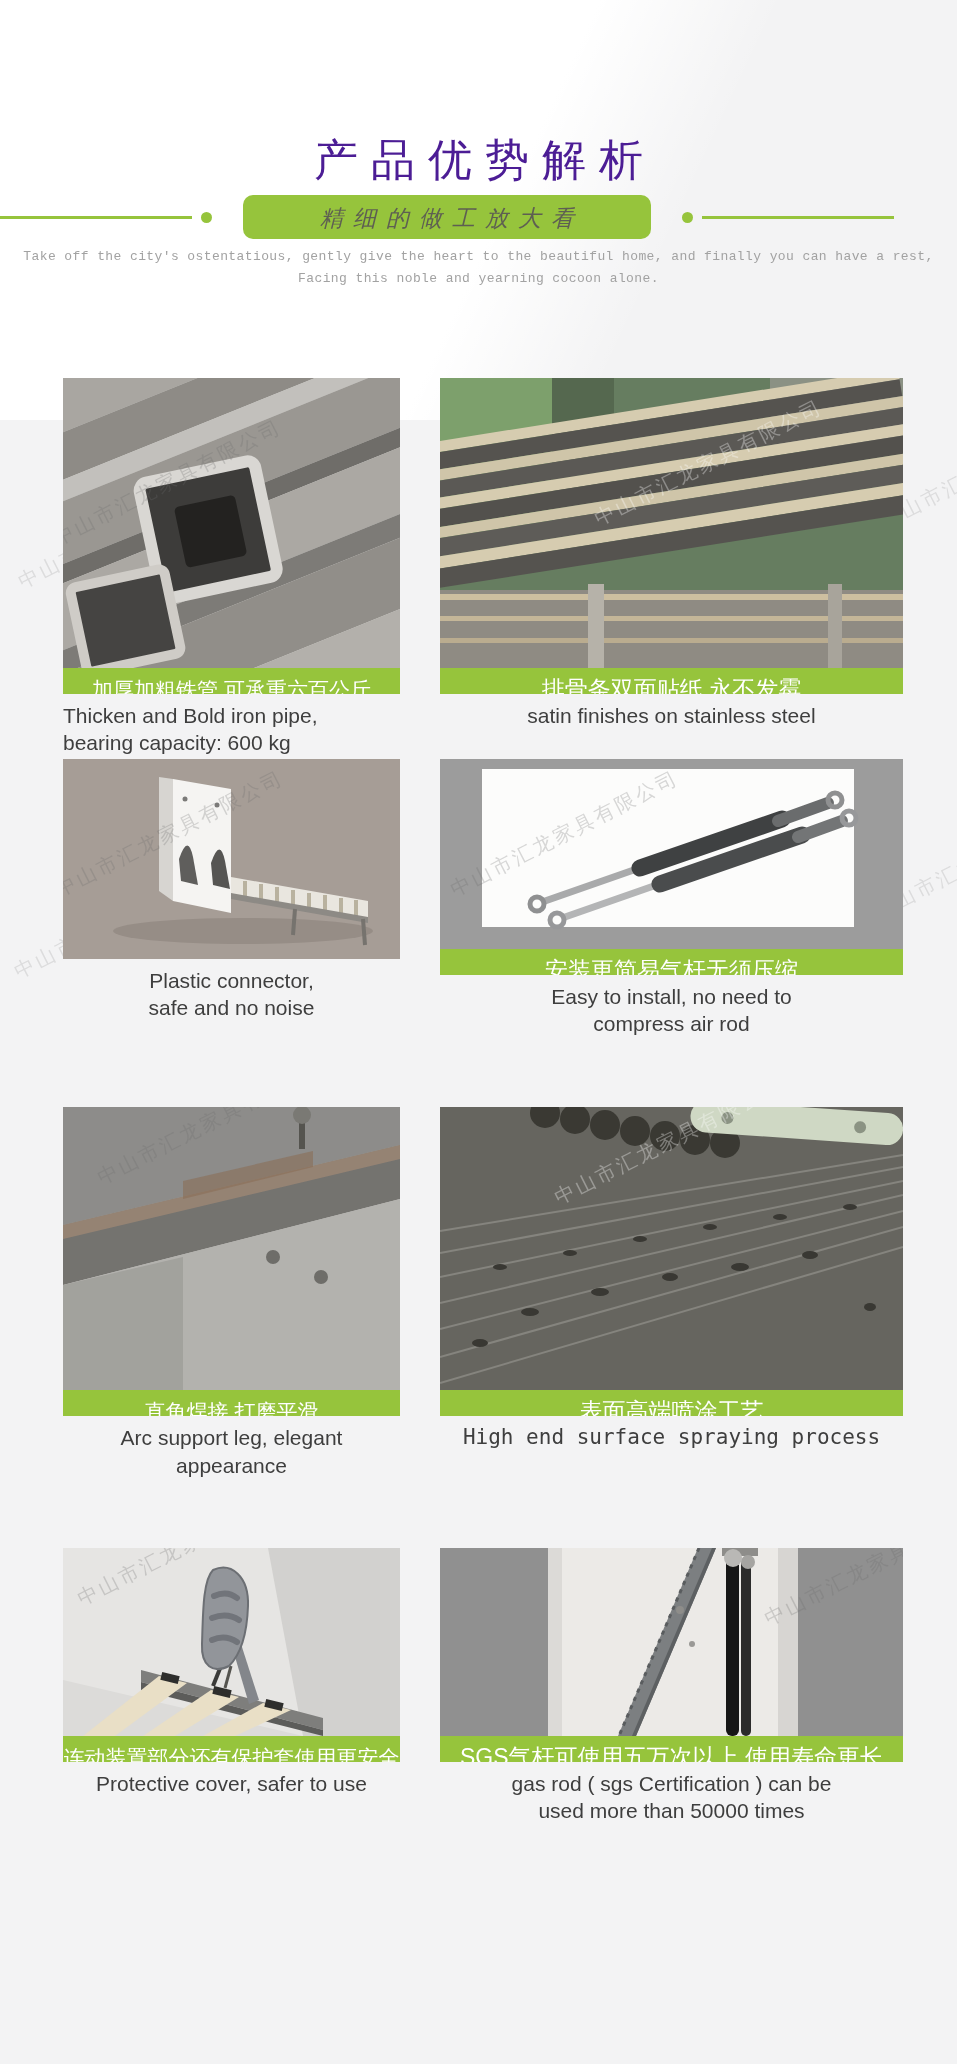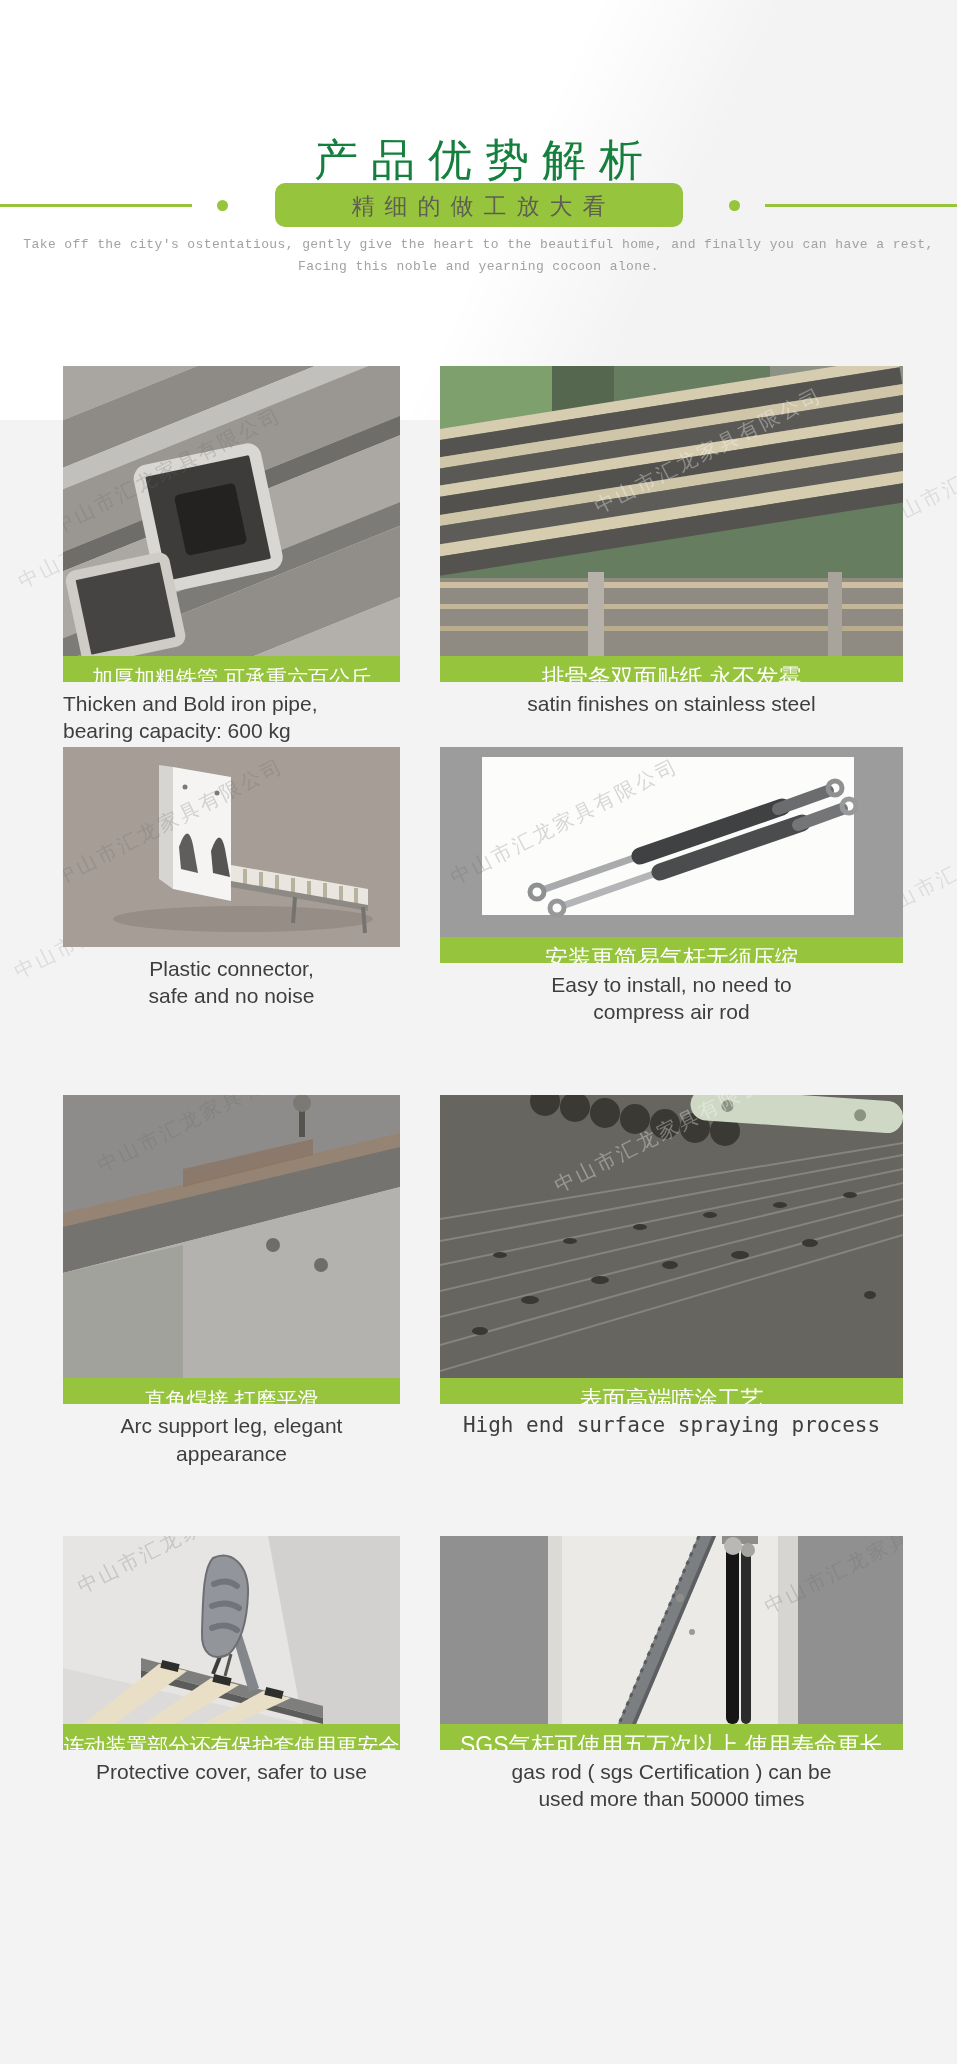--- a/index.html
+++ b/index.html
@@ -12,25 +12,25 @@
     font-family:"Liberation Sans", sans-serif;
   }
   .top-wedge{
     position:absolute;top:0;left:0;width:957px;height:420px;
     background:linear-gradient(115deg,#ffffff 52%,rgba(255,255,255,0) 68%);
     pointer-events:none;
   }
   
   .header{position:relative;text-align:center;padding-top:138px;}
   .title{
-    font-size:44px;font-weight:300;color:#15803d;
+    font-size:44px;font-weight:300;color:#4c1d95;
     letter-spacing:13px;line-height:1;text-indent:13px;
   }
   .banner-row{
-    margin-top:1px;display:flex;align-items:center;justify-content:space-between;
+    margin-top:13px;display:flex;align-items:center;justify-content:flex-start;font-style:italic;
   }
   .decor-line{width:192px;height:3px;background:var(--green);}
   .decor-dot{width:11px;height:11px;border-radius:50%;background:var(--green);margin:0 9px;}
   .banner{
     width:408px;height:44px;line-height:46px;margin:0 22px;
     background:var(--green);border-radius:10px;
     color:#5e5f52;font-size:23px;letter-spacing:10px;text-indent:10px;
   }
   .tagline{
     margin-top:7px;font-size:13px;line-height:1.7;color:#a2a2a2;

